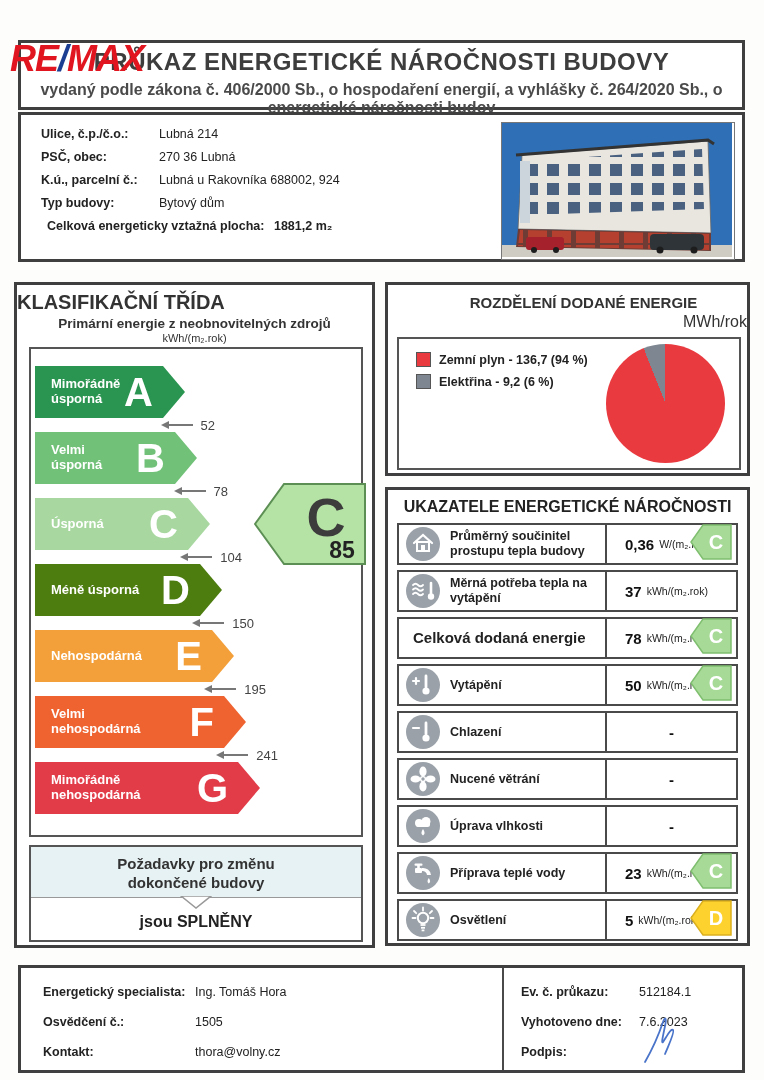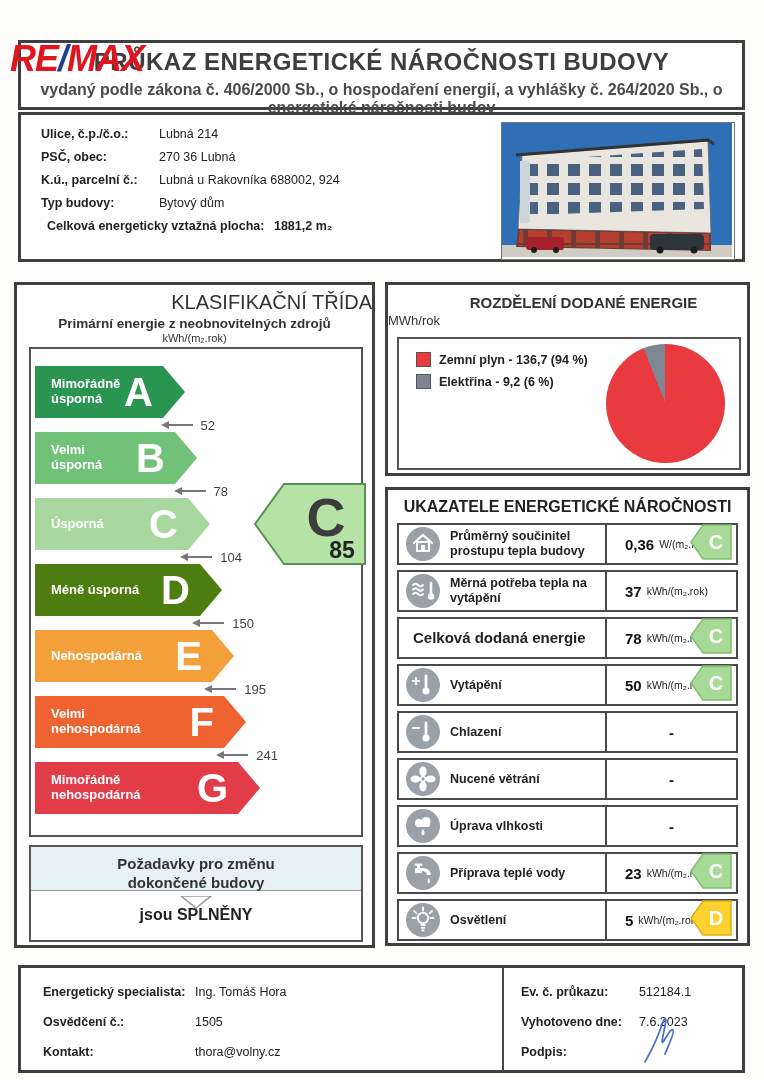--- a/index.html
+++ b/index.html
@@ -22,41 +22,41 @@
   .building-box { left:18px; top:112px; width:727px; height:150px; padding:12px 0 0 20px; }
   .b-row { margin-bottom:9px; font-size:12.5px; display:flex; }
   .b-label { font-weight:bold; width:118px; flex:none; }
   .b-value { }
   .b-area { font-weight:bold; font-size:12.5px; margin-top:2px; }
   .b-area span { margin-left:6px; }
   .photo { position:absolute; right:7px; top:7px; width:232px; height:136px; border:1px solid #777; }
 
   
   .class-box { left:14px; top:282px; width:361px; height:666px; }
-  .class-title { text-align:right; font-size:20px; font-weight:normal; color:#333; margin-top:6px; }
+  .class-title { text-align:left; font-size:20px; font-weight:bold; color:#333; margin-top:6px; }
   .class-sub { text-align:center; font-size:13.5px; font-weight:bold; color:#333; margin-top:2px; }
   .class-unit { text-align:center; font-size:11px; color:#333; margin-top:1px; }
   .scale { position:absolute; left:12px; top:62px; width:334px; height:490px; border:2px solid #555; box-sizing:border-box; padding:17px 0 0 4px; }
   .band { position:relative; height:52px; display:flex; align-items:center;
           clip-path:polygon(0 0, calc(100% - 22px) 0, 100% 50%, calc(100% - 22px) 100%, 0 100%); }
   .band-label { font-size:13px; font-weight:bold; color:#fff; line-height:1.15; padding-left:16px; white-space:pre-line; }
   .band-letter { position:absolute; right:32px; top:50%; transform:translateY(-50%); font-size:40px; font-weight:bold; color:#fff; }
   .thr { height:14px; display:flex; align-items:center; justify-content:flex-end; font-size:13px; color:#444; }
   .thr .arr { position:relative; width:30px; height:2px; background:#777; margin-right:8px; }
   .thr .arr::before { content:""; position:absolute; left:-2px; top:-3px; border-top:4px solid transparent; border-bottom:4px solid transparent; border-right:8px solid #777; }
   .rating-arrow { position:absolute; left:237px; top:198px; }
   .req { position:absolute; left:12px; top:560px; width:334px; height:97px; border:2px solid #555; box-sizing:border-box; background:#fff; }
-  .req-top { height:44px; background:#e7f2f5; border-bottom:1px solid #999; text-align:center; font-weight:bold; font-size:15px; color:#333; padding-top:8px; line-height:1.25; white-space:pre-line; box-sizing:border-box; }
+  .req-top { height:51px; background:#e7f2f5; border-bottom:1px solid #999; text-align:center; font-weight:bold; font-size:15px; color:#333; padding-top:8px; line-height:1.25; white-space:pre-line; box-sizing:border-box; }
   .req-notch { position:absolute; left:50%; top:49px; transform:translateX(-50%); }
   .req-result { text-align:center; font-weight:bold; font-size:16px; margin-top:15px; color:#222; }
 
   
   .pie-box { left:385px; top:282px; width:365px; height:194px; }
   .pie-title { text-align:center; font-size:15px; font-weight:bold; color:#333; margin-top:9px;padding-left:32px; }
-  .pie-unit { text-align:left; font-size:13px; color:#333; margin-top:2px; }
+  .pie-unit { text-align:right; font-size:16px; color:#333; margin-top:2px; }
   .pie-inner { position:absolute; left:9px; top:52px; width:344px; height:133px; border:2px solid #555; box-sizing:border-box; }
   .legend { position:absolute; left:17px; top:13px; }
   .legend-row { display:flex; align-items:center; margin-bottom:7px; }
   .legend-swatch { width:13px; height:13px; border:1px solid #555; margin-right:8px; flex:none; }
   .legend-label { font-size:12.5px; font-weight:bold; color:#222; }
   .pie { position:absolute; right:14px; top:5px; width:119px; height:119px; border-radius:50%; }
 
   
   .ind-box { left:385px; top:487px; width:365px; height:459px; padding:0 9px; }
   .ind-title { text-align:center; font-size:16px; font-weight:bold; color:#222; margin:8px 0 7px; }

